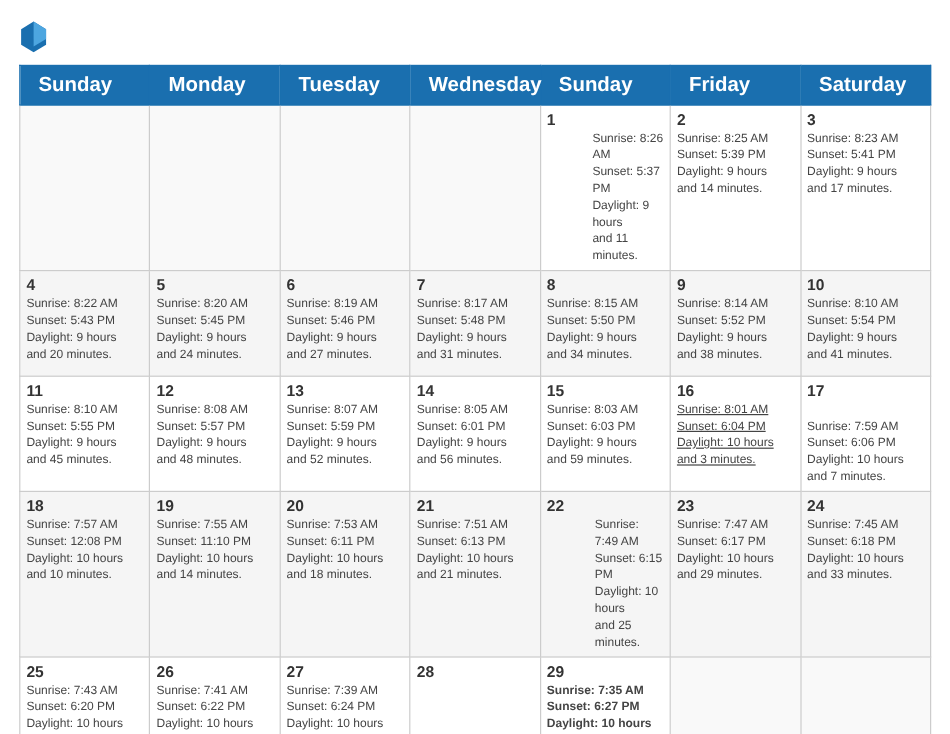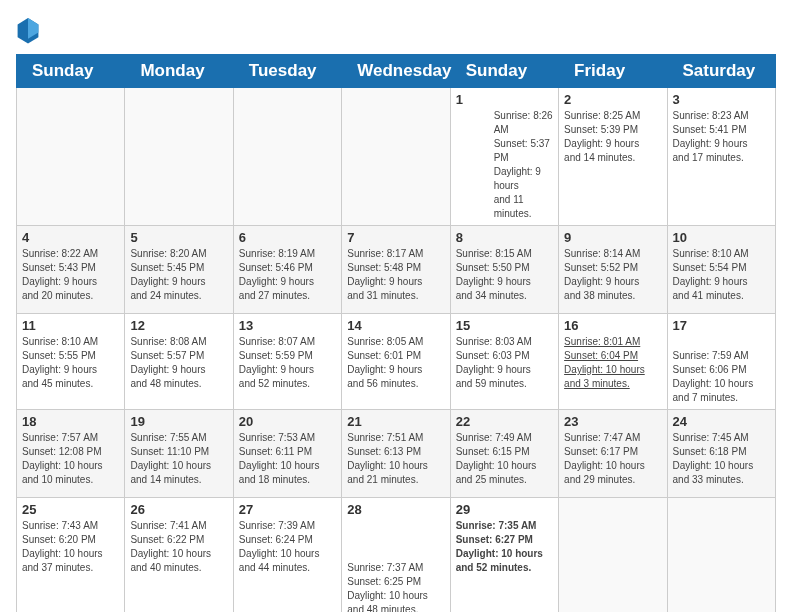--- a/index.html
+++ b/index.html
@@ -281,21 +281,21 @@
         </td>
         <td>
           <span class="day-num">21</span>
           <div class="day-info" style="white-space: pre-line;">Sunrise: 7:51 AM
 Sunset: 6:13 PM
 Daylight: 10 hours
 and 21 minutes.</div>
         </td>
         <td>
           <span class="day-num">22</span>
-          <div class="day-info" style="white-space: pre-line;">Sunrise: 7:49 AM
+          <div class="day-info" style="white-space: pre-line; margin-left: 40px;">Sunrise: 7:49 AM
 Sunset: 6:15 PM
 Daylight: 10 hours
 and 25 minutes.</div>
         </td>
         <td>
           <span class="day-num">23</span>
           <div class="day-info" style="white-space: pre-line;">Sunrise: 7:47 AM
 Sunset: 6:17 PM
 Daylight: 10 hours
 and 29 minutes.</div>

